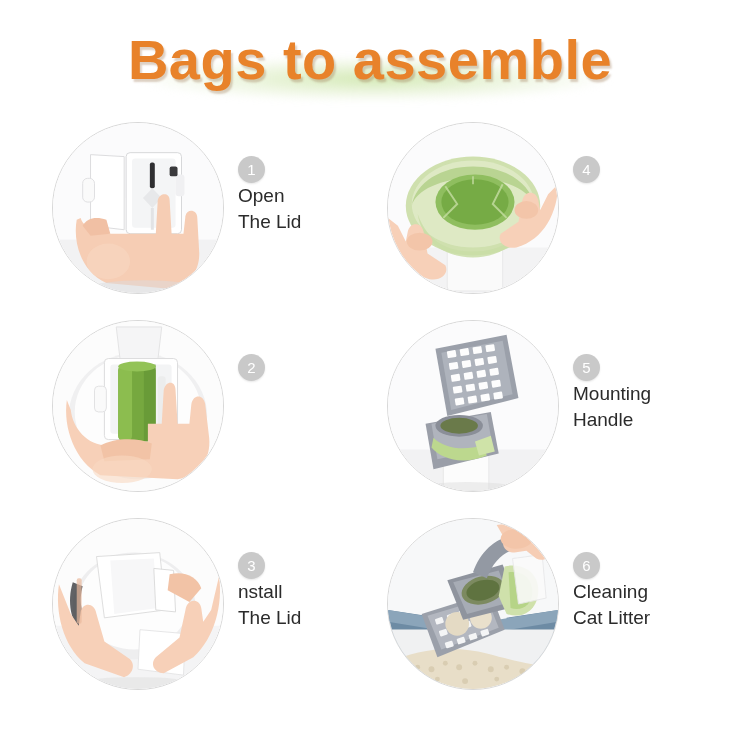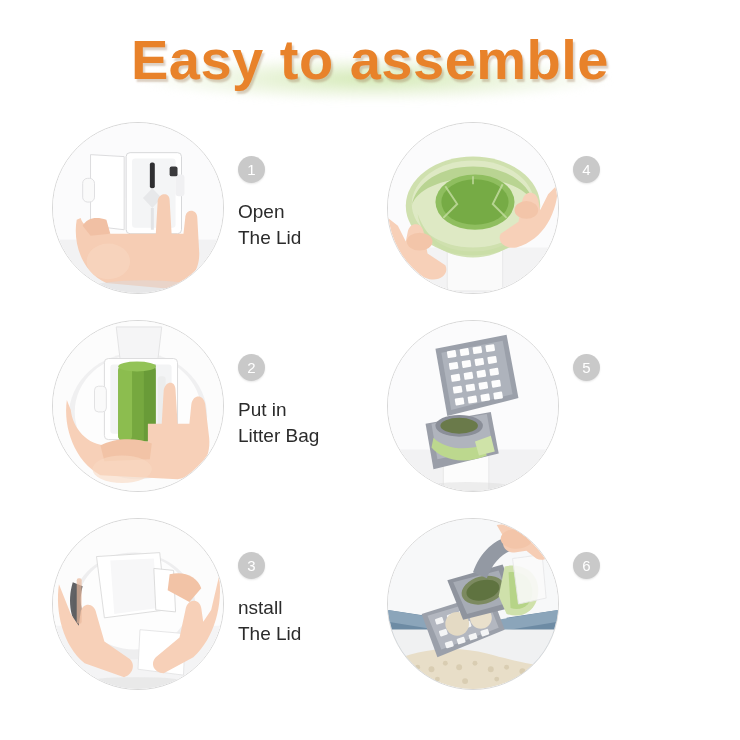--- a/index.html
+++ b/index.html
@@ -90,33 +90,32 @@
     border-radius: 50%;
     background: #c9c9c9;
     color: #ffffff;
     font-size: 15px;
     line-height: 27px;
     text-align: center;
     font-weight: normal;
     box-shadow: 0 1px 2px rgba(0,0,0,0.10);
   }
   .label {
-    margin-top: 16px;
     font-size: 19px;
     line-height: 26px;
     color: #2b2b2b;
     white-space: pre-line;
   }
 </style>
 </head>
 <body>
 
 <div class="title-wrap">
   <div class="title-glow"></div>
-  <div class="title">Easy to assemble</div>
+  <div class="title">Bags to assemble</div>
 </div>
 
 <div class="steps">
 
   <div class="step col-l row-1">
     <div class="photo">
       <svg viewBox="0 0 172 172">
         <rect x="0" y="0" width="172" height="172" fill="#fbfbfc"></rect>
         <rect x="0" y="118" width="172" height="54" fill="#f2f2f3"></rect>
 
@@ -172,22 +171,20 @@
 
         <rect x="106" y="56" width="8" height="52" rx="3" fill="#eceded"></rect>
 
         <path d="M14 80 C10 108 22 142 48 156 L126 160 C148 156 160 140 158 118 L154 84 C152 74 142 74 140 84 L138 104 L126 104 L124 70 C124 60 114 60 112 70 L110 104 L96 104 L96 122 L56 126 C34 126 20 108 18 90 Z" fill="#f7d0b8"></path>
         <path d="M48 126 C62 118 86 118 100 124 L98 140 L52 142 Z" fill="#f2c3a6"></path>
         <ellipse cx="70" cy="150" rx="30" ry="14" fill="#f9d8c2" opacity="0.6"></ellipse>
       </svg>
     </div>
     <div class="caption">
       <div class="badge">2</div>
-      <div class="label">Put in
-Litter Bag</div>
     </div>
   </div>
 
   <div class="step col-l row-3">
     <div class="photo">
       <svg viewBox="0 0 172 172">
         <rect x="0" y="0" width="172" height="172" fill="#fcfcfc"></rect>
         <rect x="0" y="108" width="172" height="64" fill="#f4f4f5"></rect>
 
         <ellipse cx="82" cy="88" rx="62" ry="54" fill="#eeeeef"></ellipse>
@@ -291,20 +288,22 @@
           <rect x="68" y="78" width="9" height="7" rx="1" transform="rotate(-9 72 82)"></rect>
           <rect x="81" y="76" width="9" height="7" rx="1" transform="rotate(-9 85 80)"></rect>
           <rect x="94" y="74" width="9" height="7" rx="1" transform="rotate(-9 98 78)"></rect>
           <rect x="107" y="72" width="9" height="7" rx="1" transform="rotate(-9 111 76)"></rect>
         </g>
         <ellipse cx="80" cy="168" rx="46" ry="5" fill="#dedede" opacity="0.5"></ellipse>
       </svg>
     </div>
     <div class="caption">
       <div class="badge">5</div>
+      <div class="label">Mounting
+Handle</div>
     </div>
   </div>
 
   <div class="step col-r row-3">
     <div class="photo">
       <svg viewBox="0 0 172 172">
         <rect x="0" y="0" width="172" height="172" fill="#f7f8f9"></rect>
 
         <path d="M0 92 L52 100 L52 172 L0 172 Z" fill="#6d8ba4"></path>
         <path d="M120 100 L172 92 L172 172 L120 172 Z" fill="#6d8ba4"></path>
@@ -362,16 +361,18 @@
         <path d="M126 40 L156 36 L160 80 L132 86 Z" fill="#fafafa" stroke="#e8e8e9" stroke-width="1" opacity="0.9"></path>
 
         <path d="M86 54 C96 26 118 14 136 18 L140 30 C124 28 108 38 100 60 Z" fill="#9399a3"></path>
 
         <path d="M110 6 C134 2 158 10 164 28 C166 38 158 44 150 40 L140 32 L128 34 C118 34 114 26 118 20 Z" fill="#f6cdb4"></path>
         <ellipse cx="130" cy="20" rx="16" ry="10" fill="#f3c5a9"></ellipse>
       </svg>
     </div>
     <div class="caption">
       <div class="badge">6</div>
+      <div class="label">Cleaning
+Cat Litter</div>
     </div>
   </div>
 
 </div>
 
 </body></html>

